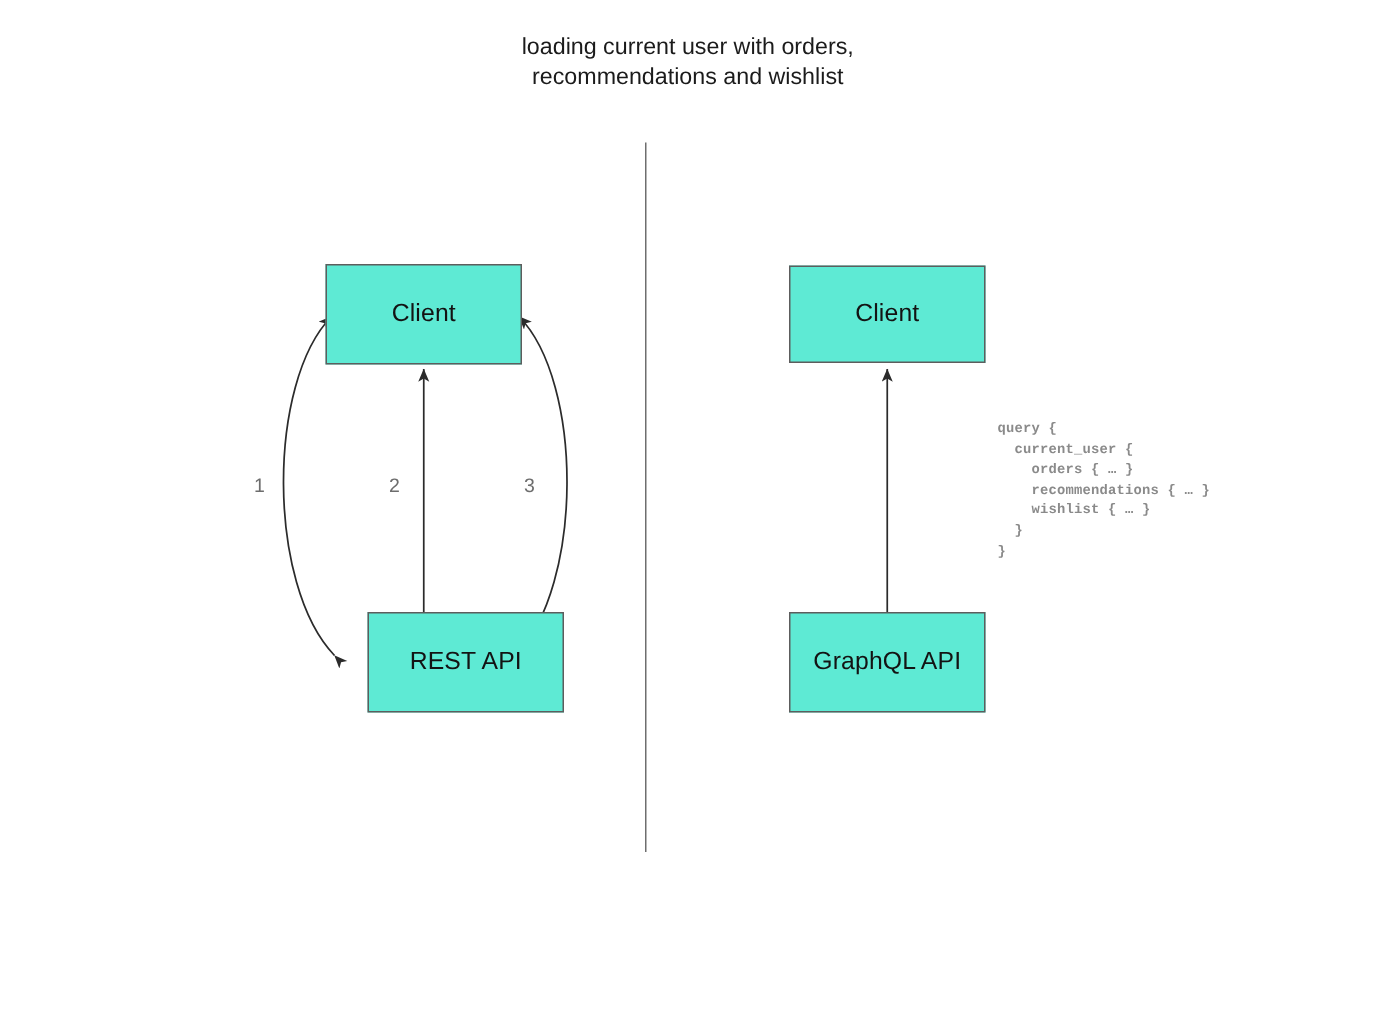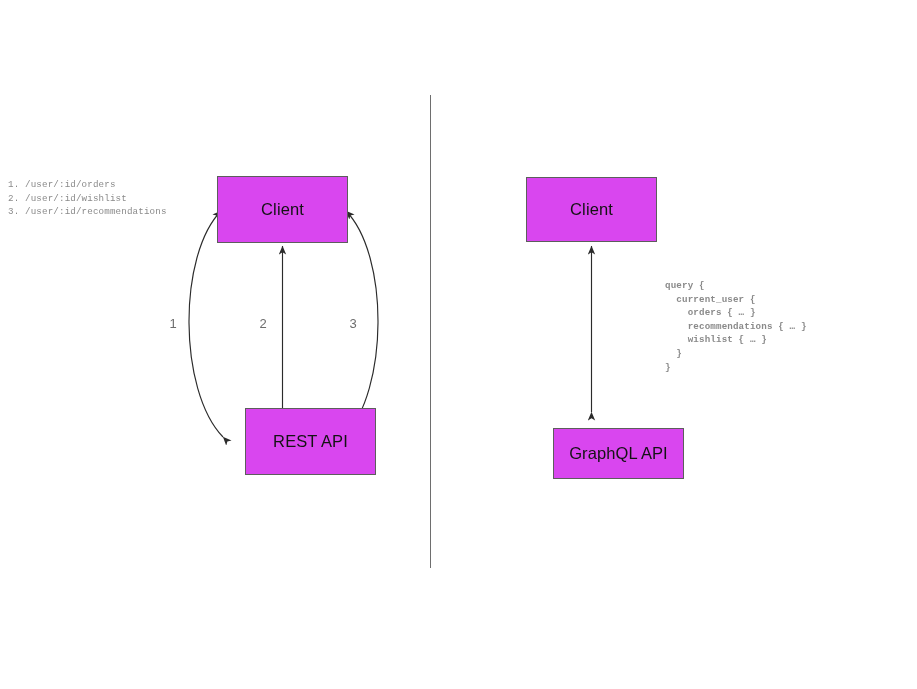--- a/index.html
+++ b/index.html
@@ -16,31 +16,31 @@
     line-height:20px;white-space:pre-line;
   }
 
   .divider{
     position:absolute;left:430px;top:95px;
     width:1px;height:473px;background:#6e6e6e;
   }
 
   .node{
     position:absolute;
-    background:#d946ef;
+    background:#5eead4;
     border:1.3px solid #5d5d5d;
     box-sizing:border-box;
     display:flex;align-items:center;justify-content:center;
     font-size:16.5px;color:#131313;
     letter-spacing:.1px;
   }
   #node-client-rest { left:217px; top:176px; width:131px; height:67px; }
   #node-rest-api    { left:217px; top:408px; width:131px; height:67px;margin-left:28px; }
   #node-client-gql  { left:526px; top:177px; width:131px; height:65px; }
-  #node-graphql-api { left:526px; top:428px; width:131px; height:51px;margin-left:27px; }
+  #node-graphql-api { left:526px; top:408px; width:131px; height:67px; }
 
   .codeblock{
     position:absolute;
     font-family:"Liberation Mono", monospace;
     font-size:9.2px;line-height:13.6px;
     color:#8a8a8a;white-space:pre;
     letter-spacing:.15px;
   }
   #endpoint-list{ left:8px; top:178px; }
   #graphql-query{ left:665px; top:279px;font-weight:bold; }
@@ -56,20 +56,22 @@
   svg.arrows{
     position:absolute;left:0;top:0;width:917px;height:689px;
     pointer-events:none;overflow:visible;
   }
 </style>
 </head>
 <body>
 
 <div id="canvas">
 
+  <div class="title">loading current user with orders,
+recommendations and wishlist</div>
 
   <div class="divider"></div>
 
   <svg class="arrows" viewBox="0 0 917 689" xmlns="http://www.w3.org/2000/svg">
     <defs>
       <marker id="ah" markerWidth="9" markerHeight="9" refX="7.4" refY="3.2" orient="auto" markerUnits="strokeWidth">
         <path d="M0,0 L7.6,3.2 L0,6.4 L1.9,3.2 z" fill="#2b2b2b"></path>
       </marker>
     </defs>
 
@@ -87,23 +89,20 @@
 
     <g>
       <line x1="591.5" y1="412" x2="591.5" y2="246" stroke="#2b2b2b" stroke-width="1.15" marker-start="url(#ah)" marker-end="url(#ah)"></line>
     </g>
   </svg>
 
   <div class="node" id="node-client-rest">Client</div>
 
   <div class="node" id="node-rest-api">REST API</div>
 
-  <div class="codeblock" id="endpoint-list">1. /user/:id/orders
-2. /user/:id/wishlist
-3. /user/:id/recommendations</div>
 
   <div class="edge-num" id="edge-label-1">1</div>
   <div class="edge-num" id="edge-label-2">2</div>
   <div class="edge-num" id="edge-label-3">3</div>
 
   <div class="node" id="node-client-gql">Client</div>
 
   <div class="node" id="node-graphql-api">GraphQL API</div>
 
   <div class="codeblock" id="graphql-query">query {

